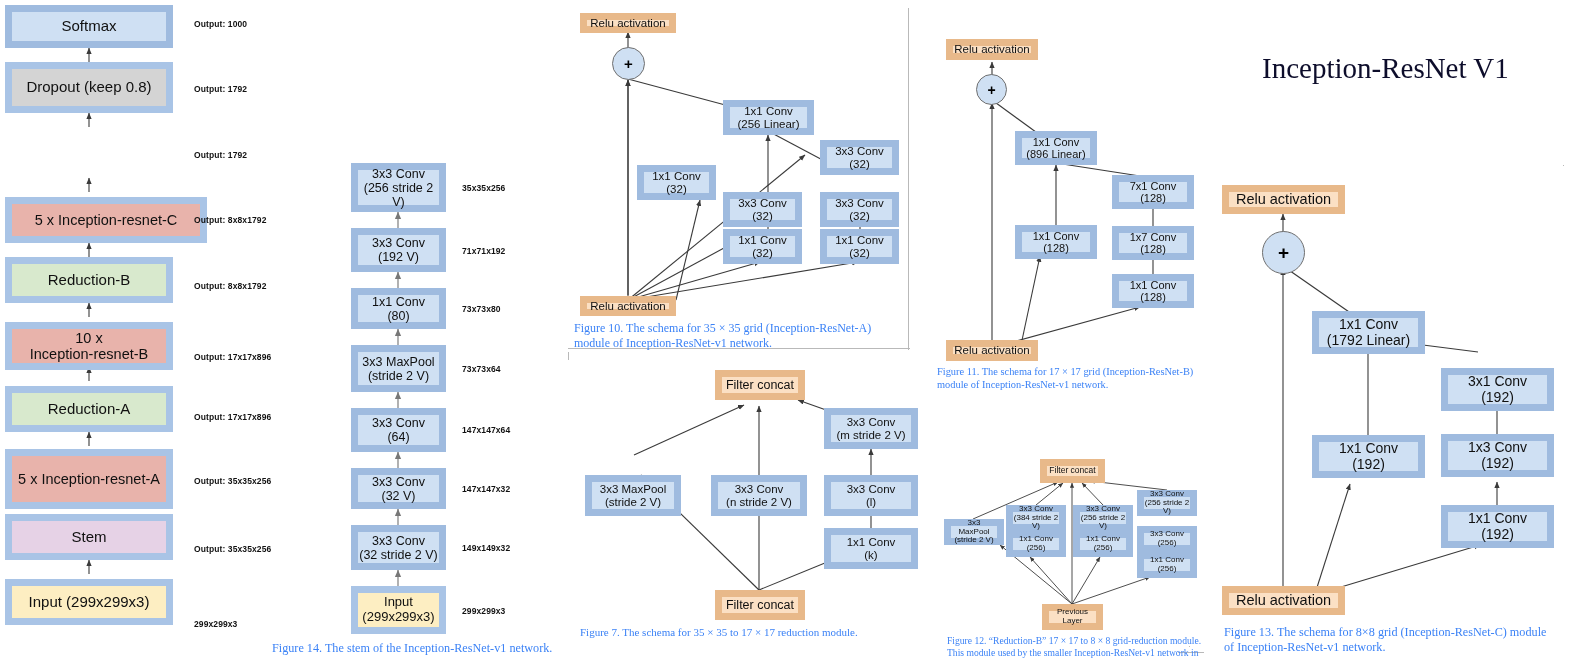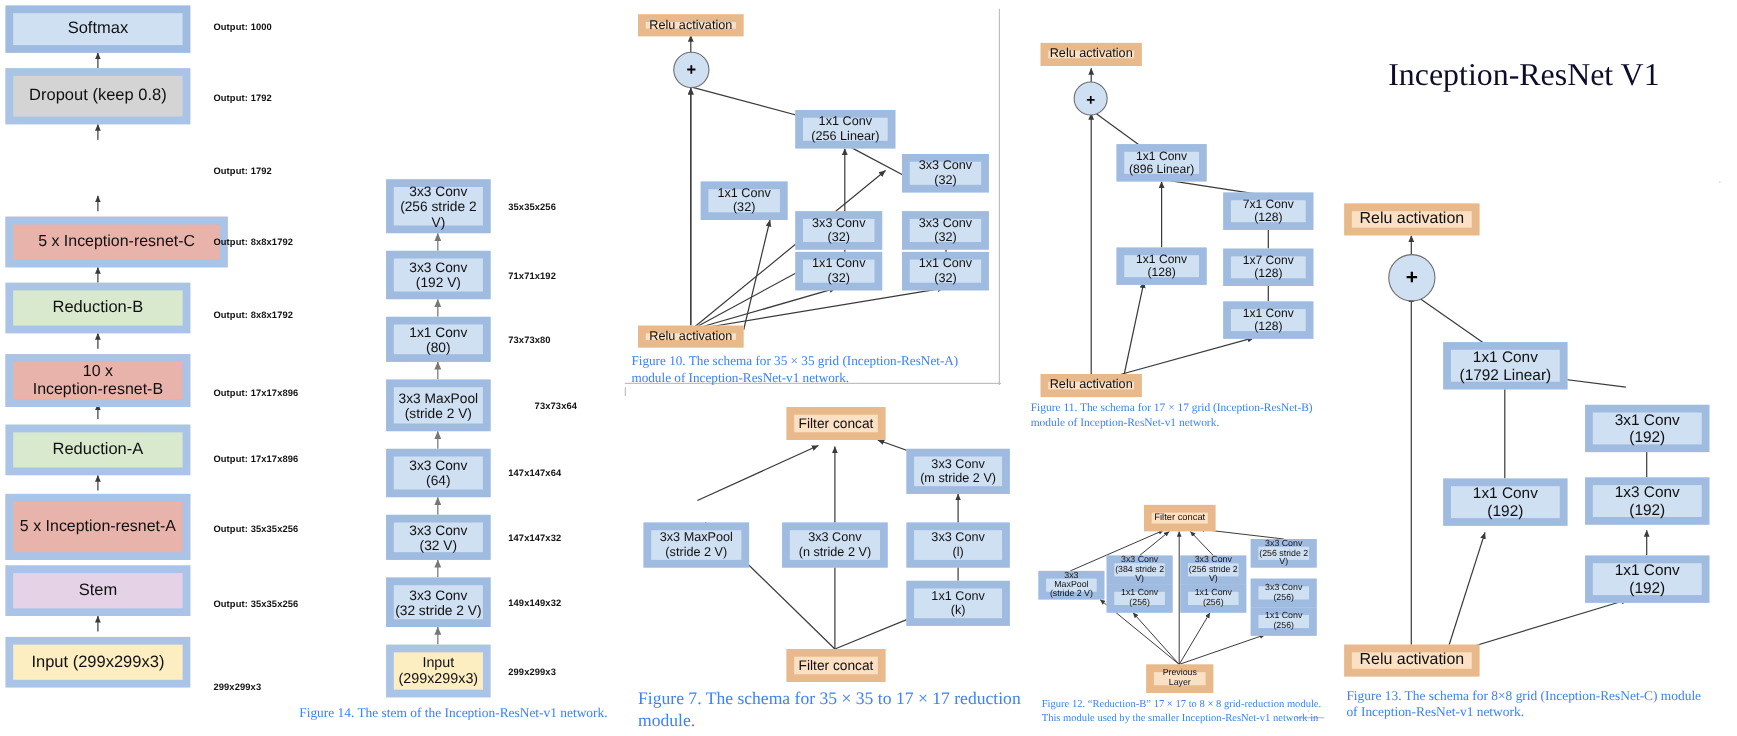--- a/index.html
+++ b/index.html
@@ -221,21 +221,21 @@
   <div class="node n-blue" style="left:351px;top:288px;width:95px;height:41px;font-size:12.5px;">
     <span class="l1">1x1 Conv</span>
     <span class="l2">(80)</span>
   </div>
   <div class="outlab" style="left:462px;top:304px;">73x73x80</div>
 
   <div class="node n-blue" style="left:351px;top:345px;width:95px;height:47px;font-size:12.5px;">
     <span class="l1">3x3 MaxPool</span>
     <span class="l2">(stride 2 V)</span>
   </div>
-  <div class="outlab" style="left:462px;top:364px;margin-left:24px;">73x73x64</div>
+  <div class="outlab" style="left:462px;top:364px;">73x73x64</div>
 
   <div class="node n-blue" style="left:351px;top:408px;width:95px;height:44px;font-size:12.5px;">
     <span class="l1">3x3 Conv</span>
     <span class="l2">(64)</span>
   </div>
   <div class="outlab" style="left:462px;top:425px;">147x147x64</div>
 
   <div class="node n-blue" style="left:351px;top:468px;width:95px;height:41px;font-size:12.5px;">
     <span class="l1">3x3 Conv</span>
     <span class="l2">(32 V)</span>
@@ -317,21 +317,21 @@
     <span class="l1">3x3 Conv</span>
     <span class="l2">(l)</span>
   </div>
   <div class="node n-blue" style="left:824px;top:528px;width:94px;height:41px;font-size:11.5px;">
     <span class="l1">1x1 Conv</span>
     <span class="l2">(k)</span>
   </div>
   <div class="node n-orange" style="left:715px;top:590px;width:90px;height:30px;font-size:12.5px;">
     <span class="l1">Filter concat</span>
   </div>
-  <div class="cap" style="left:580px;top:626px;width:350px;font-size:16px;">
+  <div class="cap" style="left:580px;top:626px;width:350px;font-size:11px;">
     <div>Figure 7. The schema for 35 × 35 to 17 × 17 reduction module.</div>
   </div>
 
   <div class="node n-orange" style="left:946px;top:39px;width:92px;height:21px;font-size:11.5px;">
     <span class="l1">Relu activation</span>
   </div>
   <div class="plus" style="left:976px;top:74px;width:31px;height:31px;font-size:14px;">
     <span>+</span>
   </div>
   <div class="node n-blue" style="left:1015px;top:131px;width:82px;height:34px;font-size:11px;">

